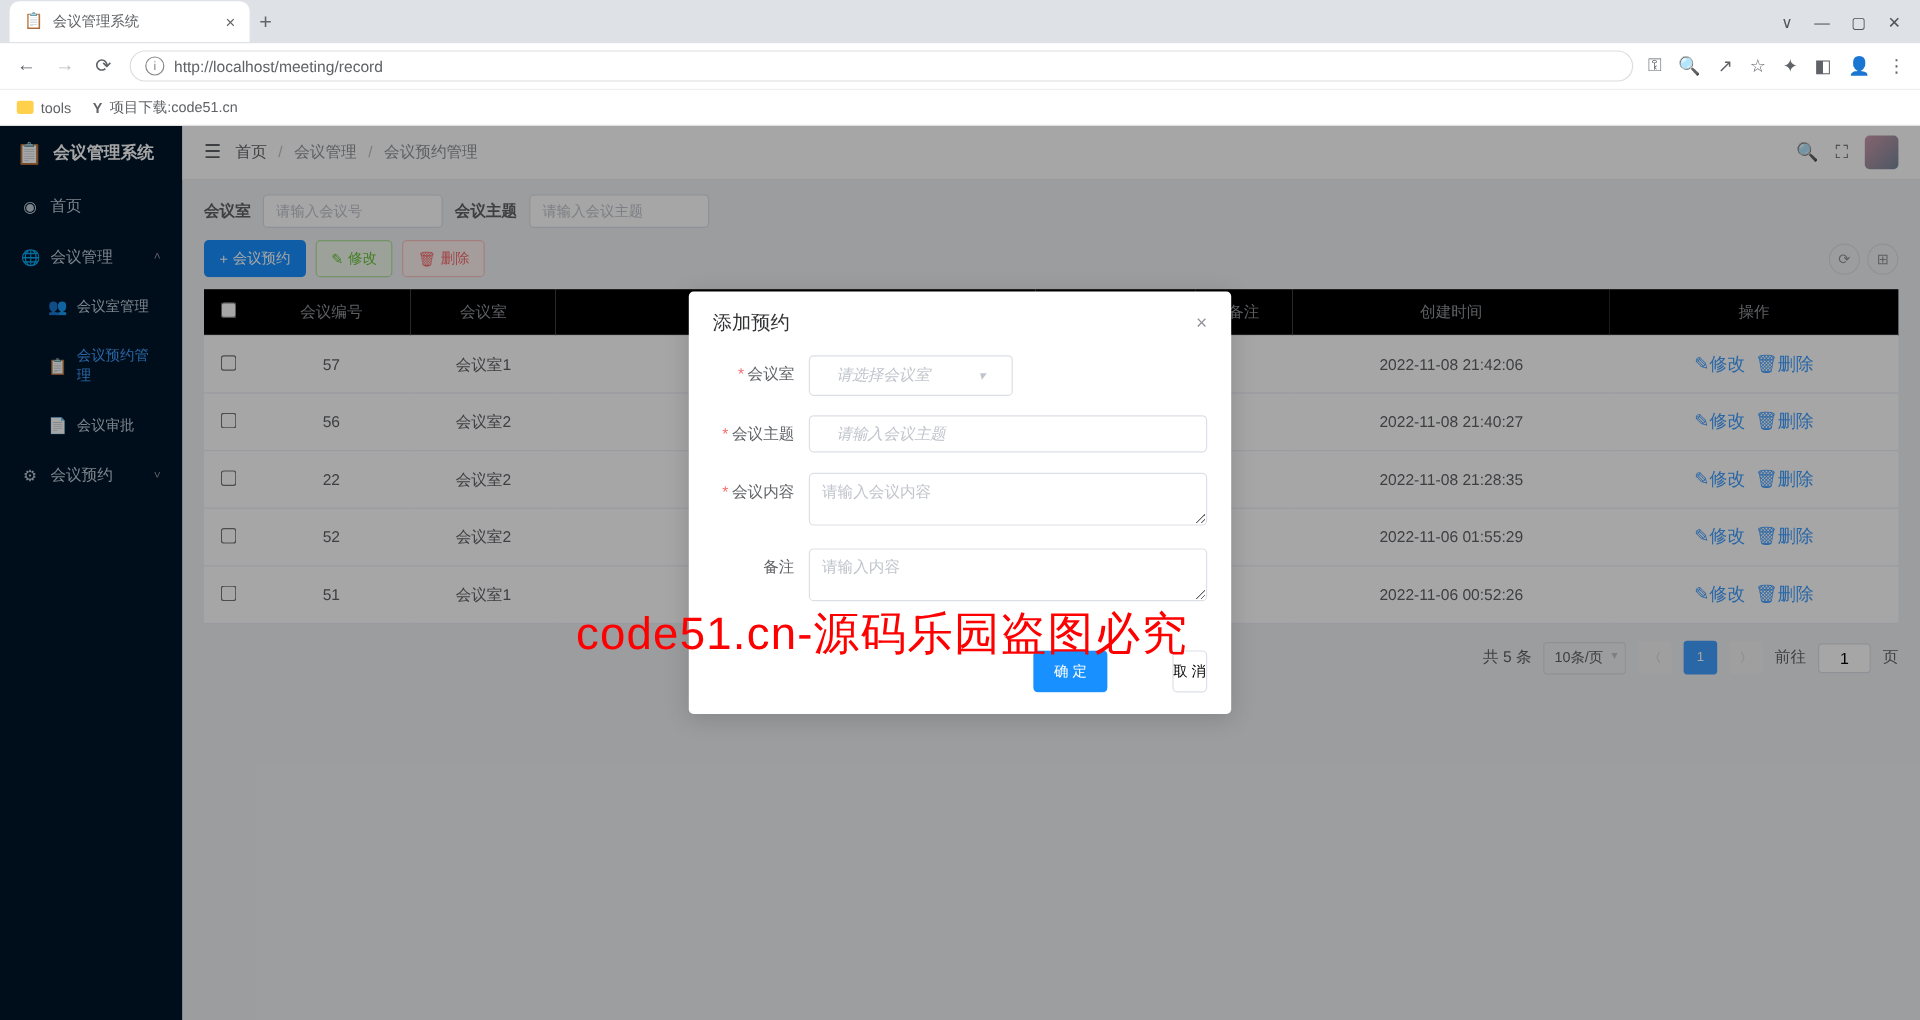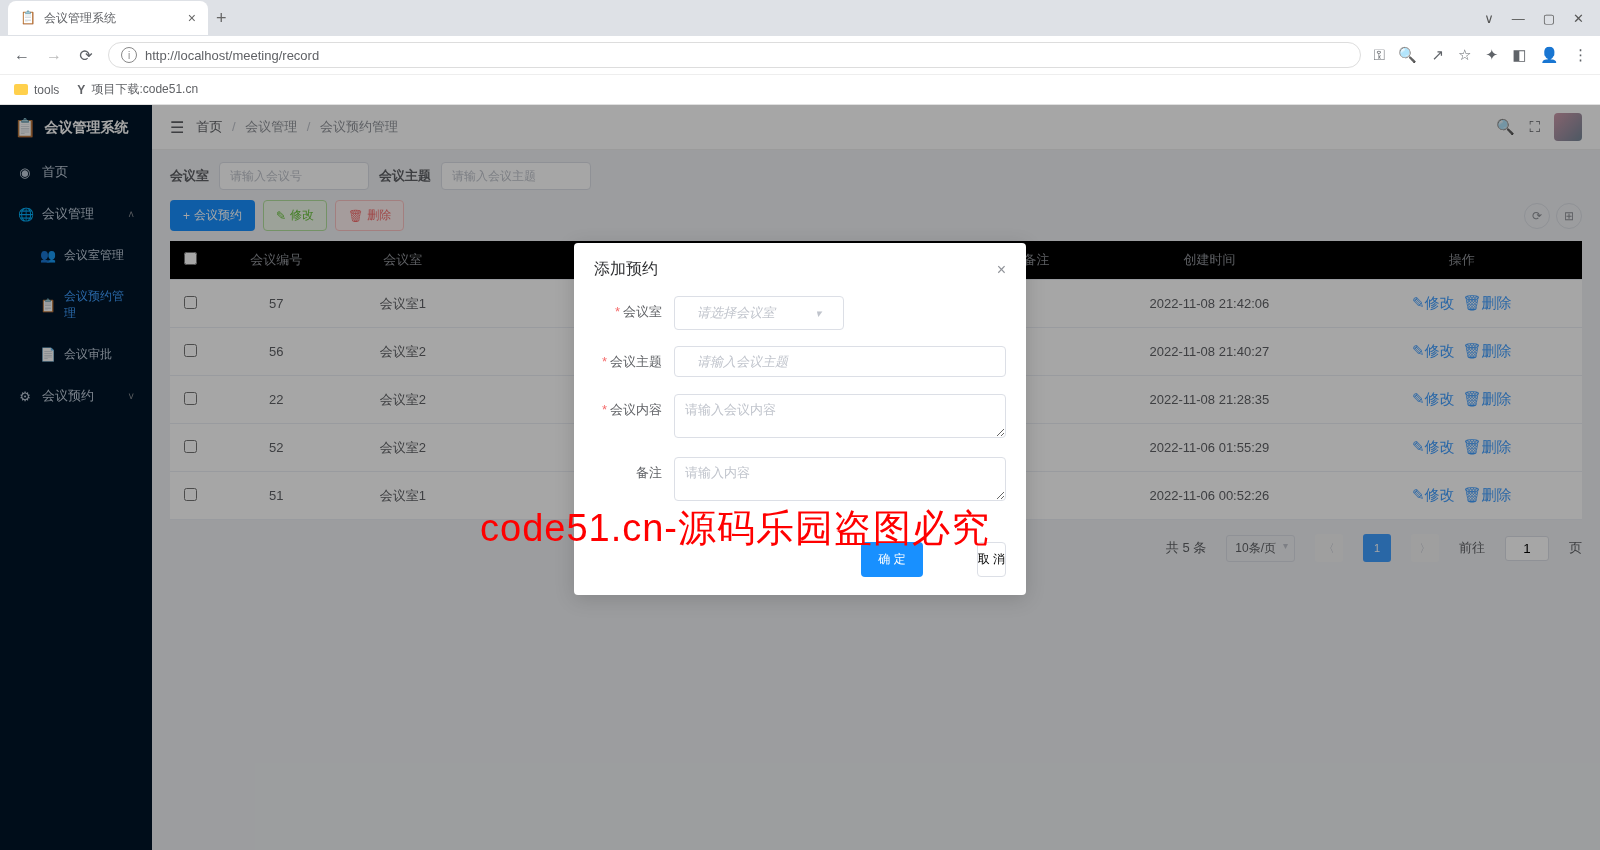--- a/index.html
+++ b/index.html
@@ -56,21 +56,21 @@
 .btn-danger-plain { border-color: #fbc4c4; color: #f56c6c; background: #fef0f0; }
 .toolbar-right { margin-left: auto; display: flex; gap: 6px; }
 .circle-btn { width: 26px; height: 26px; border: 1px solid #dcdfe6; border-radius: 50%; display: flex; align-items: center; justify-content: center; font-size: 12px; color: #909399; cursor: pointer; }
 
 table { width: 100%; border-collapse: collapse; background: #fff; font-size: 13px; }
 th { background: #000000; padding: 10px 8px; text-align: center; color: #909399; font-weight: 500; border-bottom: 1px solid #ebeef5; }
 td { padding: 14px 8px; text-align: center; border-bottom: 1px solid #ebeef5; color: #606266; }
 .action-link { color: #409eff; font-size: 15px; margin: 12px 4px; cursor: pointer; }
 input[type=checkbox] { cursor: pointer; }
 
-.pagination { display: flex; justify-content: flex-end; align-items: center; gap: 20px; margin-top: 14px; font-size: 13px; }
+.pagination { display: flex; justify-content: flex-end; align-items: center; gap: 10px; margin-top: 14px; font-size: 13px; }
 .page-select { border: 1px solid #dcdfe6; border-radius: 3px; padding: 4px 18px 4px 8px; position: relative; font-size: 12px; }
 .page-btn { width: 28px; height: 28px; display: flex; align-items: center; justify-content: center; border-radius: 3px; background: #f4f4f5; color: #c0c4cc; cursor: pointer; font-size: 11px; }
 .page-btn.active { background: #409eff; color: #fff; }
 .page-jump { width: 44px; border: 1px solid #dcdfe6; border-radius: 3px; padding: 4px; text-align: center; }
 
 
 .mask { position: absolute; inset: 0; background: rgba(0,0,0,0.35); z-index: 100; }
 .dialog { position: absolute; left: 50%; top: 138px; transform: translateX(-50%); width: 452px; background: #fff; border-radius: 4px; z-index: 101; box-shadow: 0 4px 20px rgba(0,0,0,0.15); }
 .dialog-header { display: flex; align-items: center; padding: 16px 20px 4px; }
 .dialog-title { font-size: 16px; color: #303133; }

